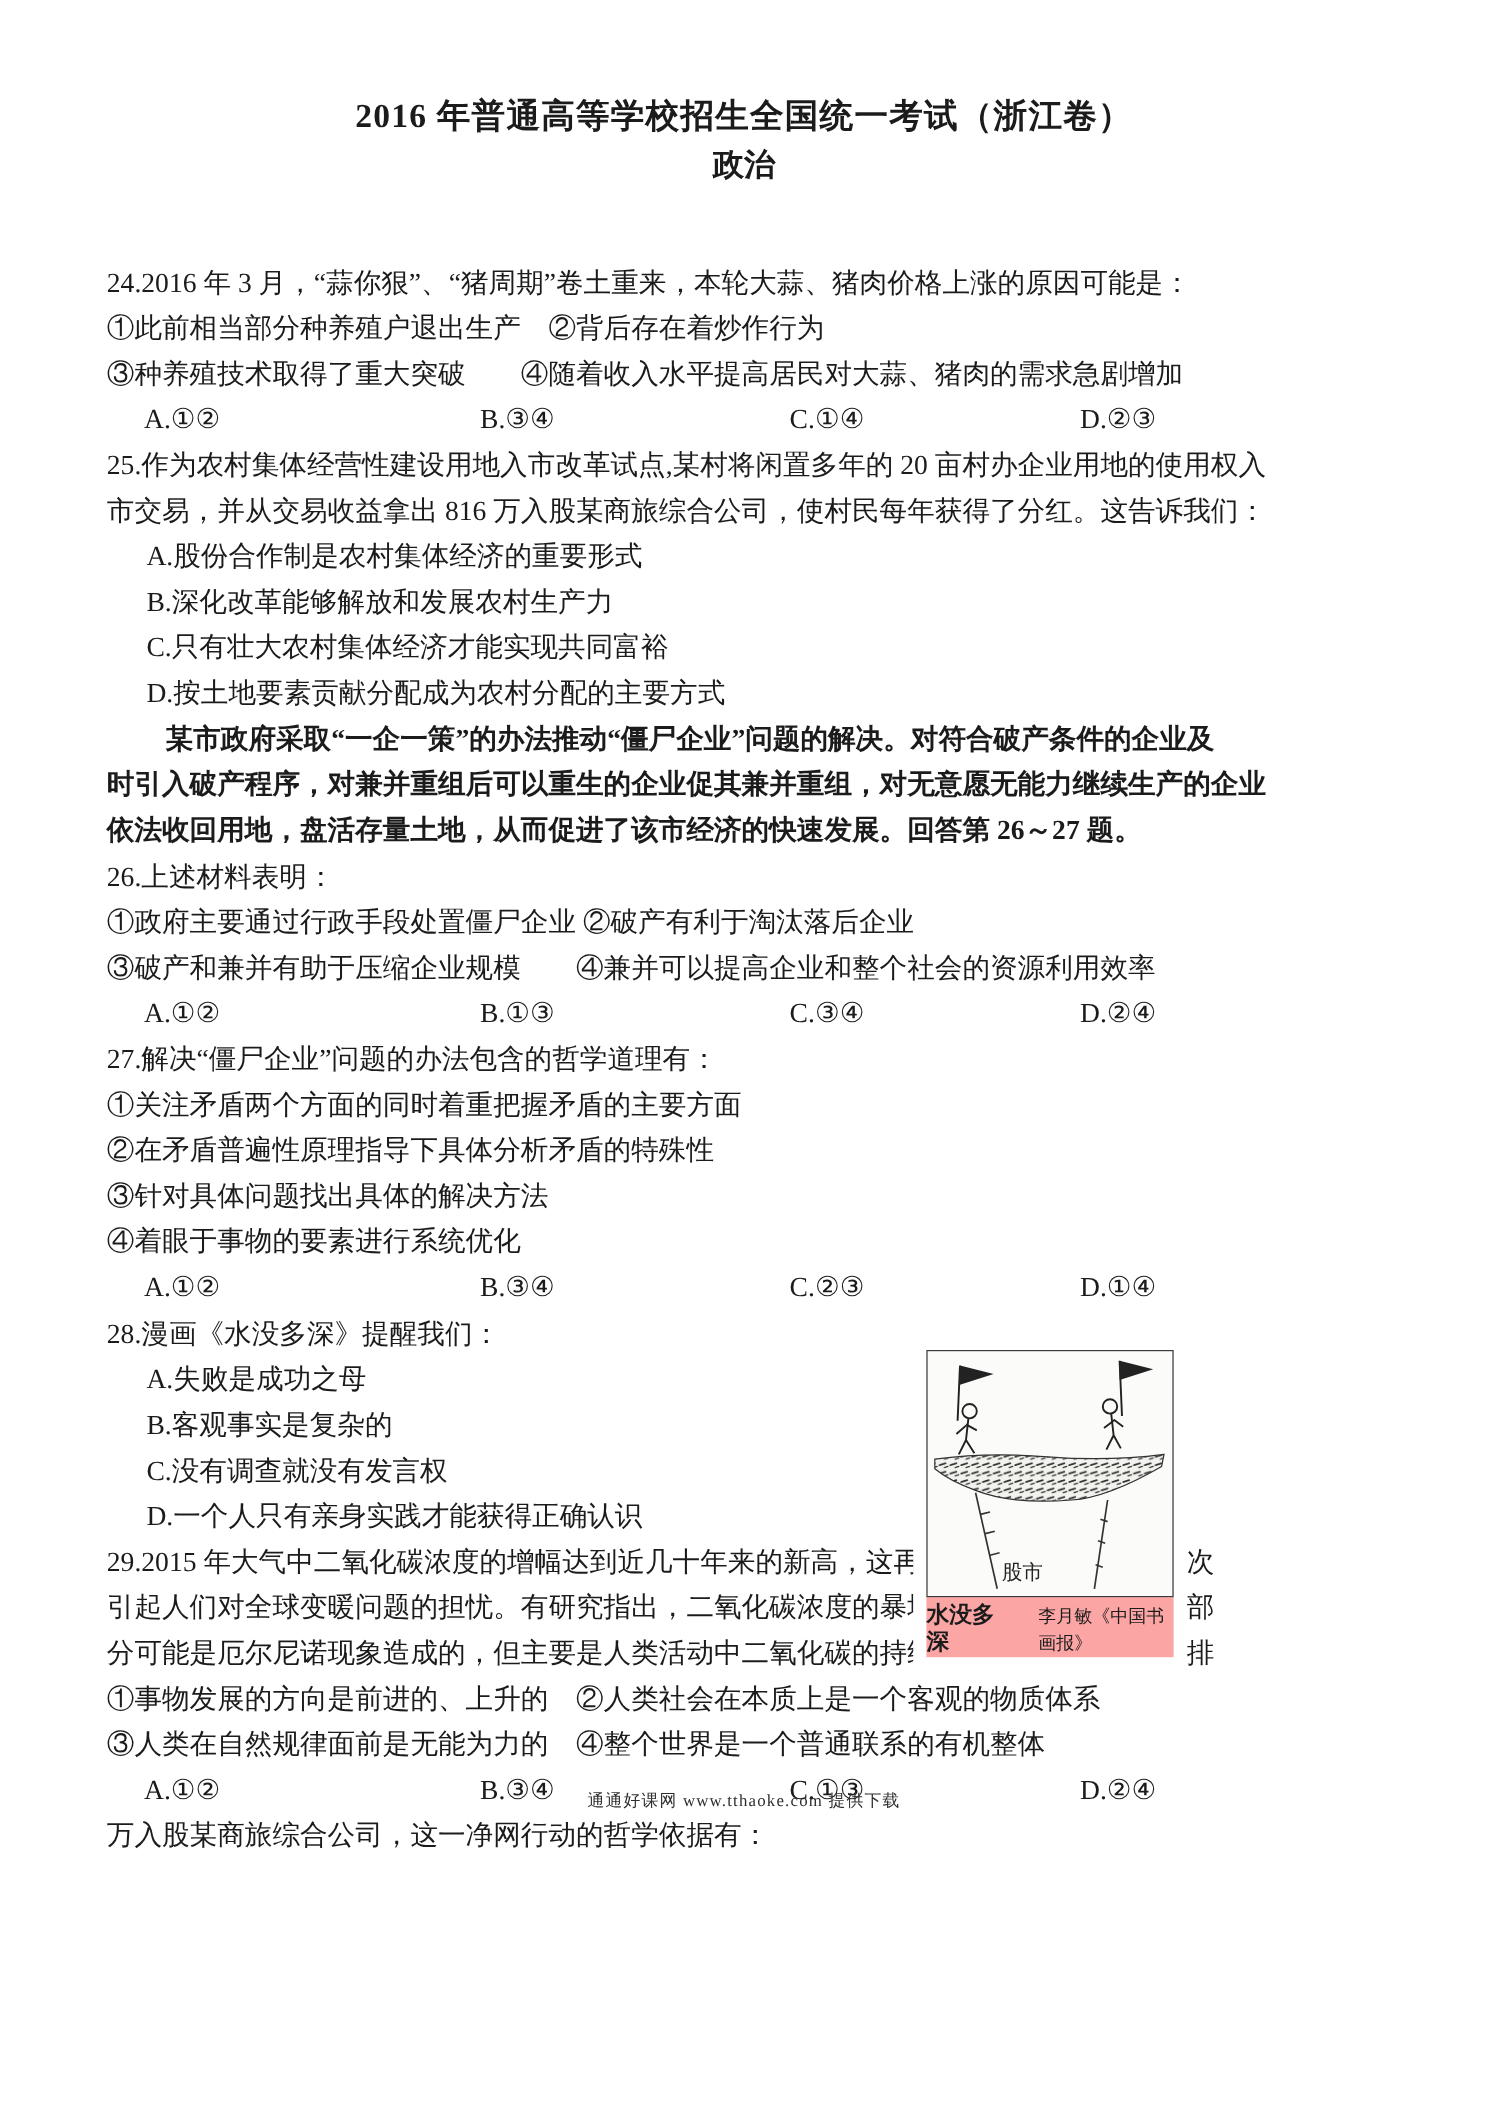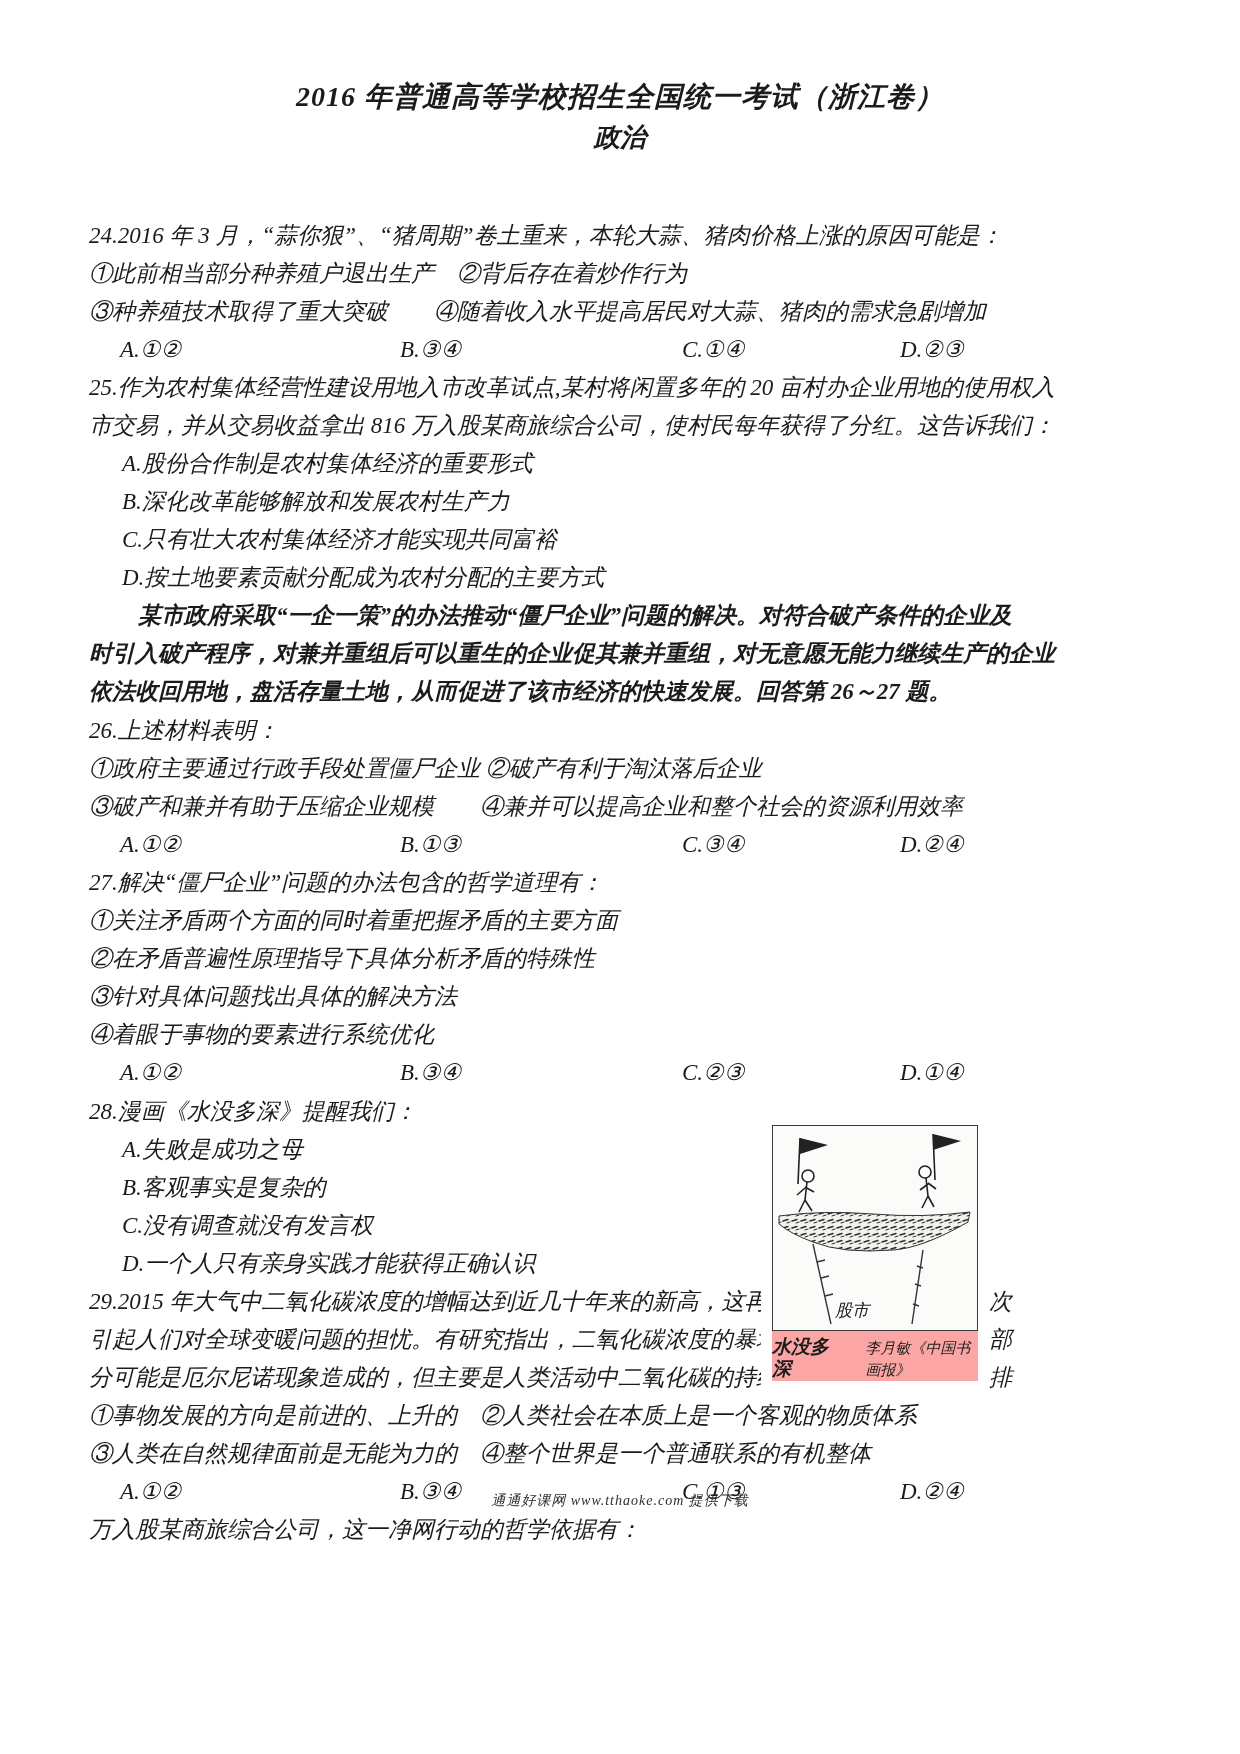--- a/index.html
+++ b/index.html
@@ -1,30 +1,30 @@
 <!DOCTYPE html>
 <html><head>
 <meta charset="utf-8">
 <style>
   * { margin:0; padding:0; box-sizing:border-box; }
   html,body { background:#e9e9e9; }
   body { font-family:"Liberation Serif","DejaVu Serif",serif; }
   .page {
     position:relative; width:1240px; height:1754px; margin:0 auto;
-    background:#ffffff; color:#1b1b1b; overflow:hidden;font-style:italic;
+    background:#ffffff; color:#1b1b1b; overflow:hidden;
   }
   .title { margin-top:78px; text-align:center; font-size:28px; font-weight:bold; letter-spacing:1px; }
   .subtitle { text-align:center; font-size:26px; font-weight:bold; margin-top:4px; }
   .content { padding:0 85px; margin-top:64px; font-size:23px; line-height:34px; }
   .content p { margin:4px; white-space:nowrap; }
   .opt-list p { padding-left:33px; }
   .optrow { position:relative; height:34px; }
   .optrow span { position:absolute; top:0; }
   .optrow .o1 { left:35px; } .optrow .o2 { left:315px; }
-  .optrow .o3 { left:597px; } .optrow .o4 { left:815px; }
+  .optrow .o3 { left:573px; } .optrow .o4 { left:815px; }
   .bold-para p { font-weight:bold; }
   .bold-para p.ind { text-indent:49px; }
   .qgap { margin-top:5px !important; }
   .q2829 { position:relative; }
   .q29line { position:relative; }
   .q29line .ltxt { display:inline-block; max-width:672px; overflow:hidden; vertical-align:top; }
   .q29line .rchar { position:absolute; left:900px; top:0; }
   .figure { position:absolute; left:687px; top:30px; width:206px; z-index:2; background:#fca5a5; }
   .fig-frame { width:206px; height:206px; border:1.5px solid #3a3a3a; background:#fbfbf9; overflow:hidden; }
   .fig-caption { display:flex; justify-content:space-between; align-items:baseline; margin-top:5px; line-height:22px;gap:36px; }

